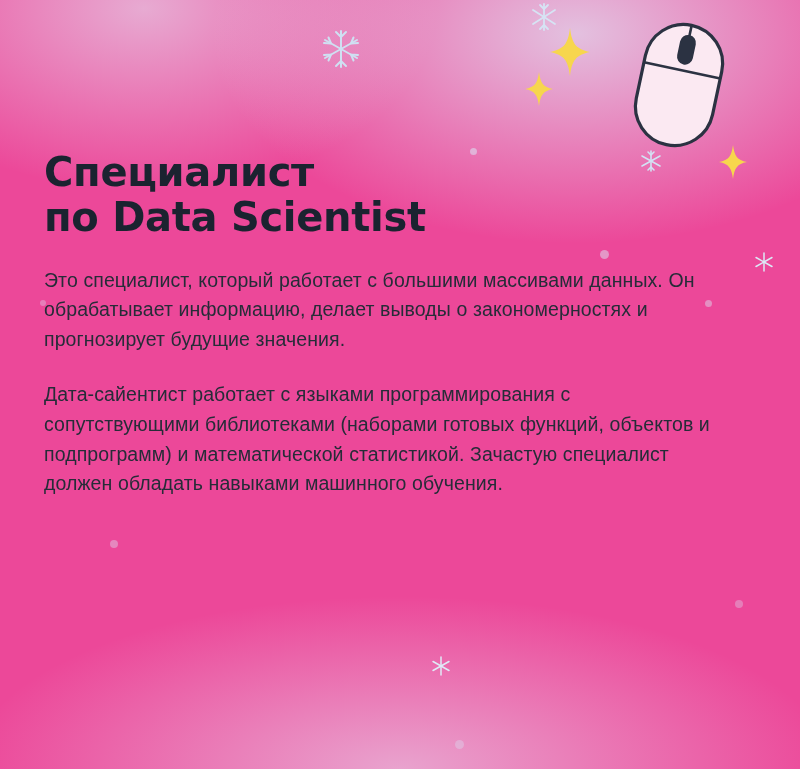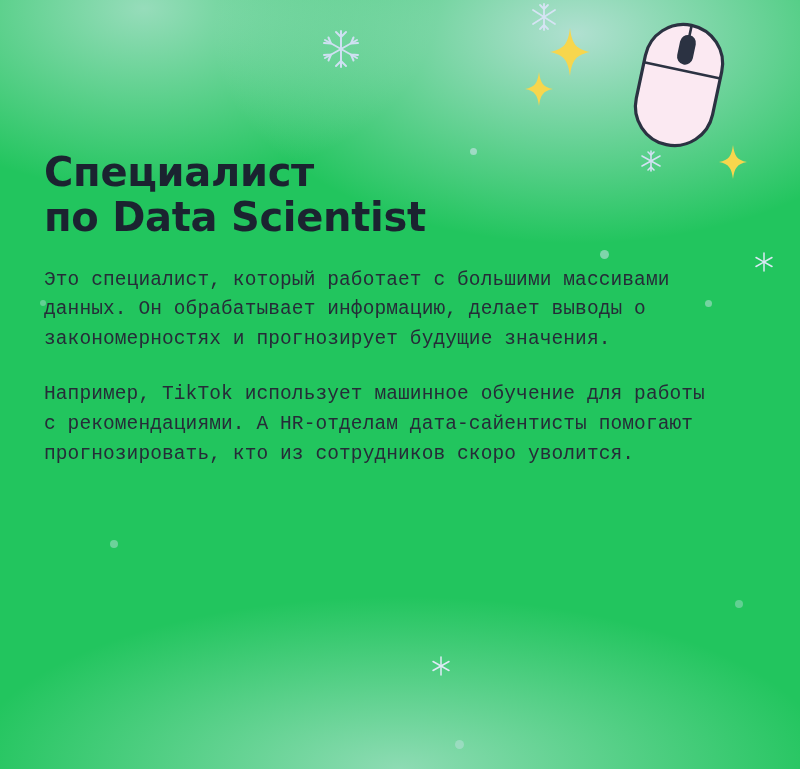--- a/index.html
+++ b/index.html
@@ -10,21 +10,21 @@
     width: 800px;
     height: 769px;
     overflow: hidden;
     font-family: "Liberation Sans", sans-serif;
     background: #ffffff;
   }
   .page {
     position: relative;
     width: 800px;
     height: 769px;
-    background: #22c55e;
+    background: #ec4899;
     overflow: hidden;
   }
   
   .tint {
     position: absolute;
     left: 0;
     top: 0;
     width: 800px;
     height: 420px;
     background:
@@ -83,21 +83,21 @@
     letter-spacing: -0.3px;
     font-weight: 700;
     color: #1b2330;
     white-space: pre-line;
   }
   .paragraphs {
     margin-top: 26px;
   }
   p.para {
     margin: 0 0 26px 0;
-    font-family: Liberation Mono, monospace;
+    font-family: Liberation Sans, sans-serif;
     font-size: 19.5px;
     line-height: 1.52;
     color: #262c38;
     letter-spacing: 0.1px;
   }
   p.para:last-child {
     margin-bottom: 0;
   }
 </style>
 </head>
@@ -186,17 +186,17 @@
         <rect x="57" y="16" width="16" height="30" rx="8" fill="#2b3242"></rect>
       </g>
     </svg>
   </div>
 
   <div class="content">
     <h1 class="title">Специалист
 по Data Scientist</h1>
     <div class="paragraphs">
       <p class="para">Это специалист, который работает с большими массивами данных. Он обрабатывает информацию, делает выводы о закономерностях и прогнозирует будущие значения.</p>
-      <p class="para">Например, TikTok использует машинное обучение для работы с рекомендациями. А HR-отделам дата-сайентисты помогают прогнозировать, кто из сотрудников скоро уволится.</p>
+      <p class="para">Дата-сайентист работает с языками программирования с сопутствующими библиотеками (наборами готовых функций, объектов и подпрограмм) и математической статистикой. Зачастую специалист должен обладать навыками машинного обучения.</p>
     </div>
   </div>
 
 </div>
 
 </body></html>

